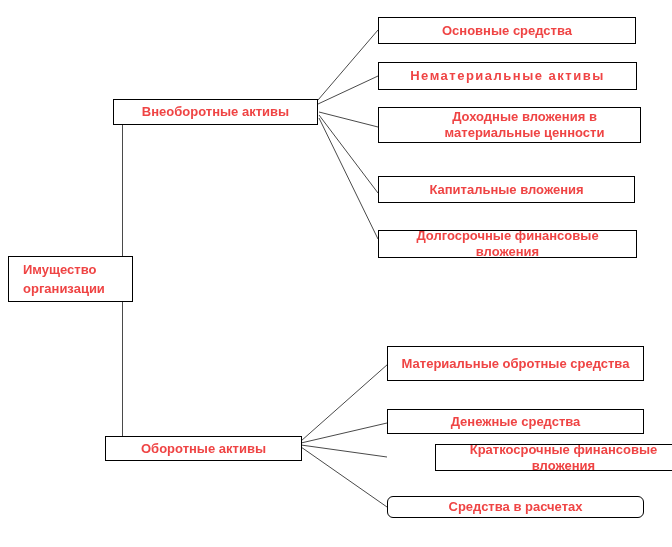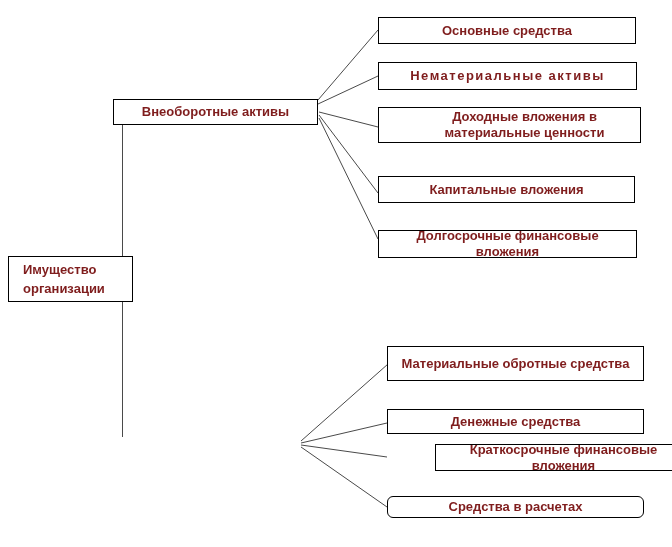--- a/index.html
+++ b/index.html
@@ -31,21 +31,21 @@
     box-sizing: border-box;
     background: #ffffff;
     border: 1px solid #000000;
     display: flex;
     align-items: center;
     justify-content: center;
     text-align: center;
     font-weight: bold;
     font-size: 13px;
     line-height: 16px;
-    color: #7f1d1d;
+    color: #ef4444;
     padding: 2px 6px;
   }
   .node.root {
     justify-content: flex-start;
     text-align: left;
     padding-left: 14px;
     padding-right: 0;
     line-height: 19px;
   }
   .node.spread {
@@ -70,20 +70,21 @@
 
     <line x1="301" y1="441" x2="388" y2="364"></line>
     <line x1="301" y1="443" x2="387" y2="423"></line>
     <line x1="301" y1="445" x2="387" y2="457"></line>
     <line x1="301" y1="447" x2="387" y2="507"></line>
   </svg>
 
   <div class="node root" style="left:8px; top:256px; width:125px; height:46px;">Имущество организации</div>
 
   <div class="node" style="left:113px; top:99px; width:205px; height:26px;">Внеоборотные активы</div>
+  <div class="node" style="left:105px; top:436px; width:197px; height:25px;">Оборотные активы</div>
 
   <div class="node" style="left:378px; top:17px; width:258px; height:27px;">Основные средства</div>
   <div class="node spread" style="left:378px; top:62px; width:259px; height:28px;">Нематериальные активы</div>
   <div class="node" style="left:378px; top:107px; width:263px; height:36px;padding-left:36px;">Доходные вложения в материальные ценности</div>
   <div class="node" style="left:378px; top:176px; width:257px; height:27px;">Капитальные вложения</div>
   <div class="node" style="left:387px; top:346px; width:257px; height:35px;">Материальные обротные средства</div>
 
   <div class="node" style="left:378px; top:230px; width:259px; height:28px;">Долгосрочные финансовые вложения</div>
   <div class="node" style="left:387px; top:409px; width:257px; height:25px;">Денежные средства</div>
   <div class="node" style="left:387px; top:444px; width:257px; height:27px;margin-left:48px;">Краткосрочные финансовые вложения</div>

